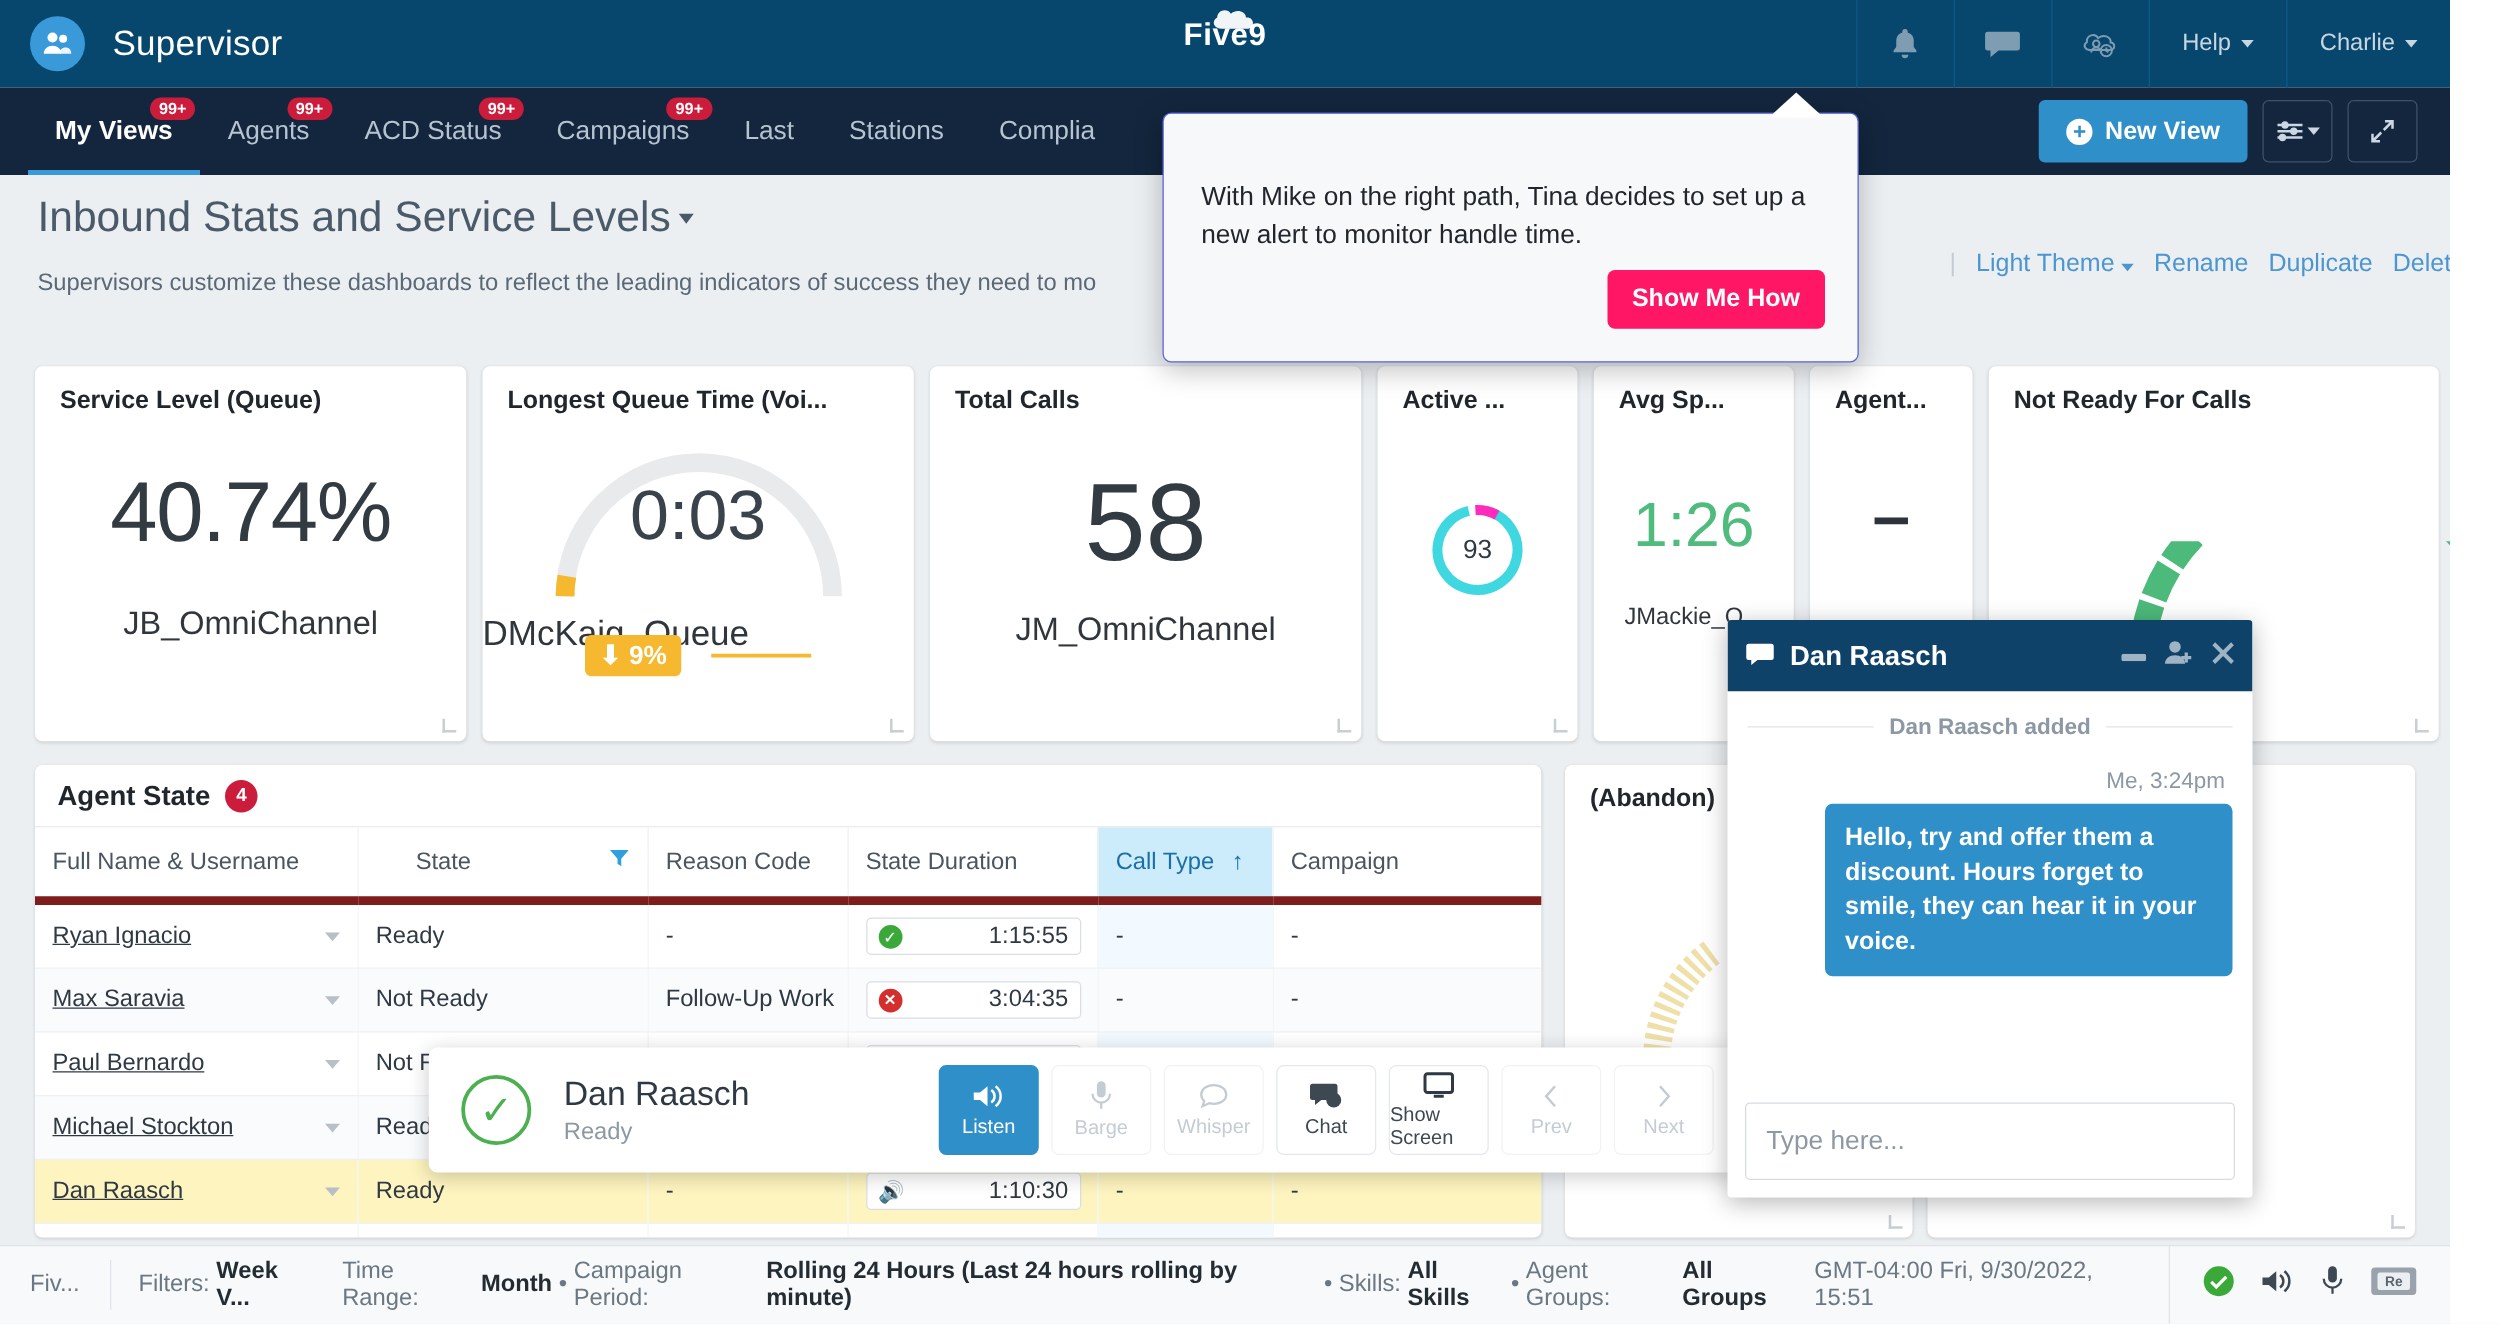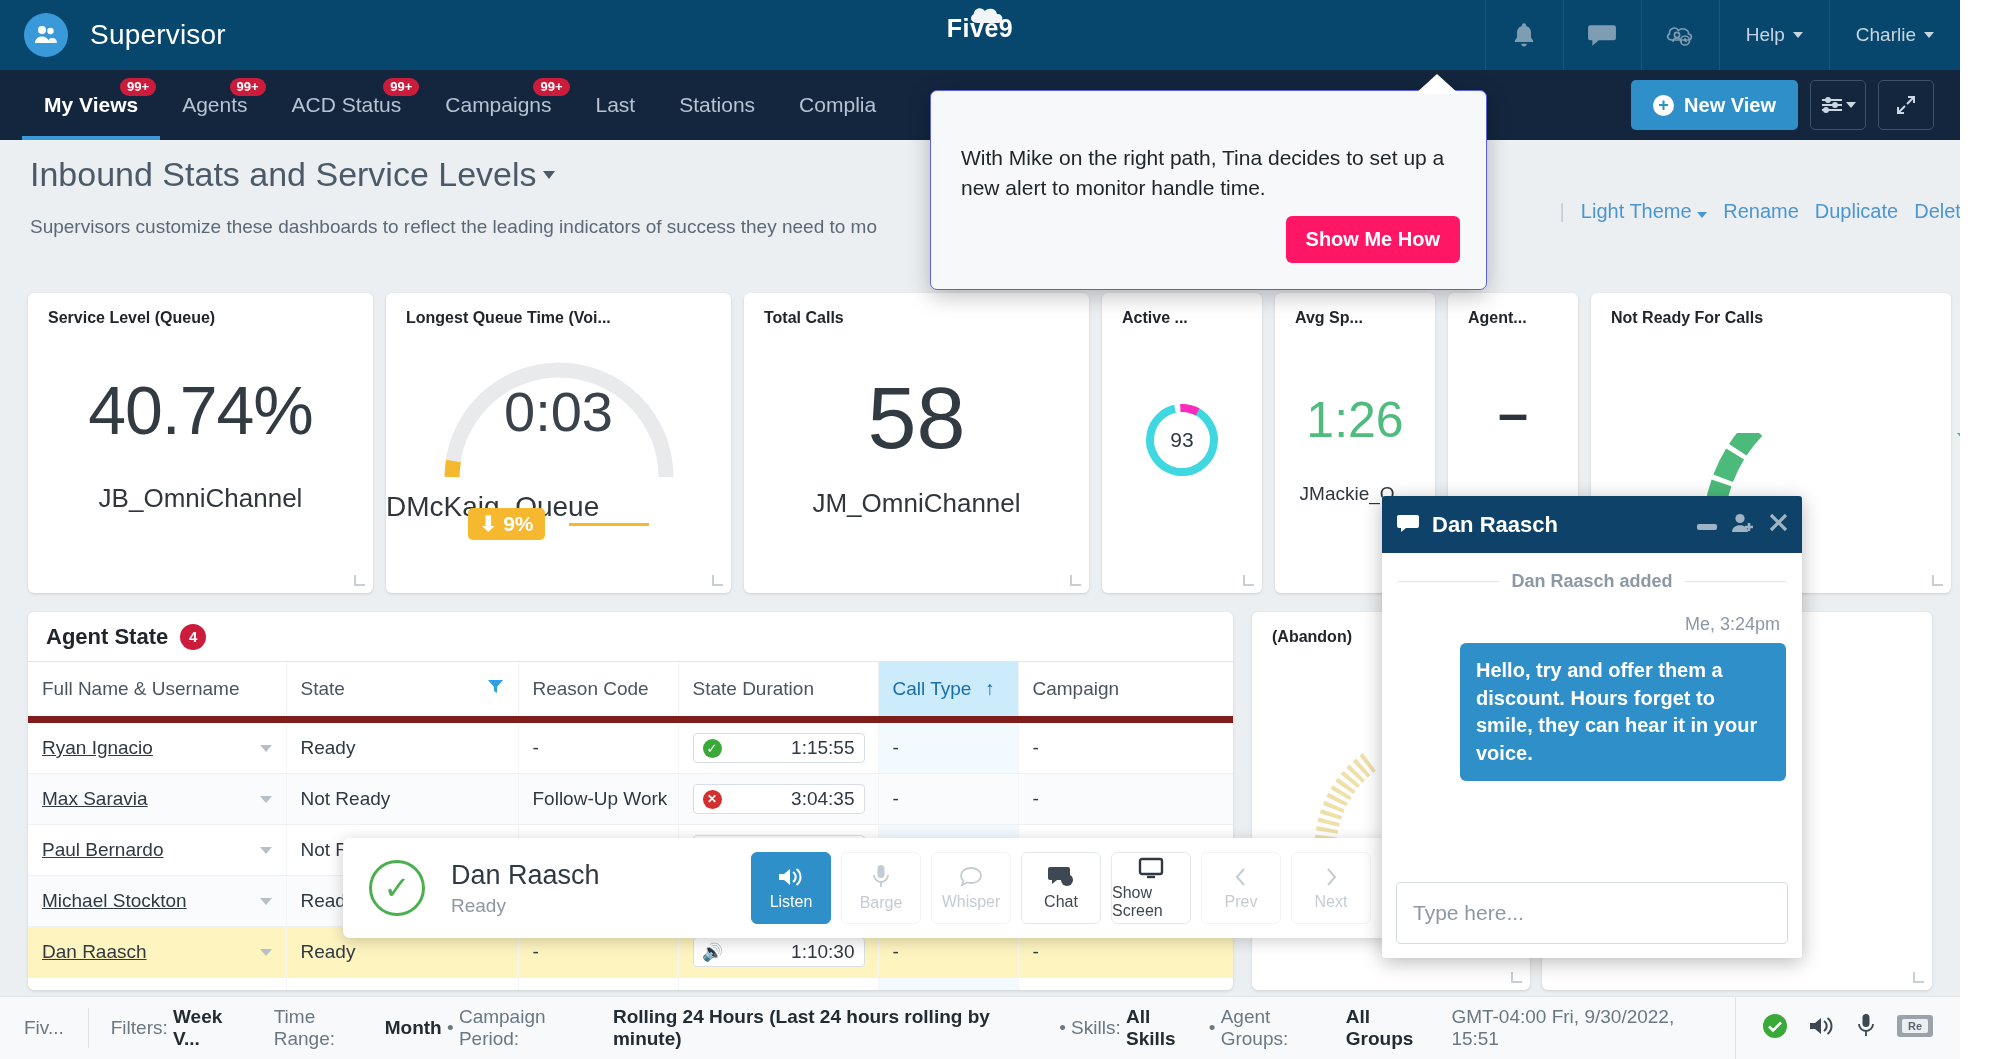--- a/index.html
+++ b/index.html
@@ -97,21 +97,21 @@
   .dash-actions .sep { color: #c3ccd4; }
   .dash-actions a { color: #4b96d1; text-decoration: none; cursor: pointer; }
 
   
   .kpi-row { position: absolute; left: 28px; top: 293px; display: flex; gap: 13px; }
   .card {
     background: #ffffff; border-radius: 6px; position: relative;
     box-shadow: 0 1px 3px rgba(0,0,0,.13);
   }
   .card-title {
-    position: absolute; left: 20px; top: 16px; font-size: 16px; color: #20262c; font-weight: 700;
+    position: absolute; left: 20px; top: 16px; font-size: 20px; color: #20262c; font-weight: 700;
     white-space: nowrap; overflow: hidden;
   }
   .resize-grip {
     position:absolute; right: 8px; bottom: 7px; width: 11px; height: 11px;
     border-left: 2px solid #c8ced4; border-bottom: 2px solid #c8ced4;
   }
   .kpi-big { font-size: 68px; color: #333b42; font-weight: 300; letter-spacing:-1px; }
   .kpi-label { font-size: 26px; color: #30363c; font-weight: 300; }
 
   .card-sl { width: 345px; height: 300px; }
@@ -486,21 +486,21 @@
           <col style="width:232px">
           <col style="width:160px">
         <col style="width:200px">
           <col style="width:140px">
           <col style="width:215px">
       </colgroup>
       <thead>
         <tr>
           <th>Full Name &amp; Username</th>
           <th>
-            <span style="display:flex;align-items:flex-end;justify-content:space-between;">
+            <span style="display:flex;align-items:flex-end;justify-content:space-between;margin-left:32px;">
               <span>State</span>
               <span>
                 <svg width="17" height="17" viewBox="0 0 17 17" fill="#2e9fe0">
                     <path d="M1 2h15l-6 7v6l-3-2V9z"></path>
                   </svg>
               </span>
             </span>
           </th>
           <th>Reason Code</th>
           <th>State Duration</th>

